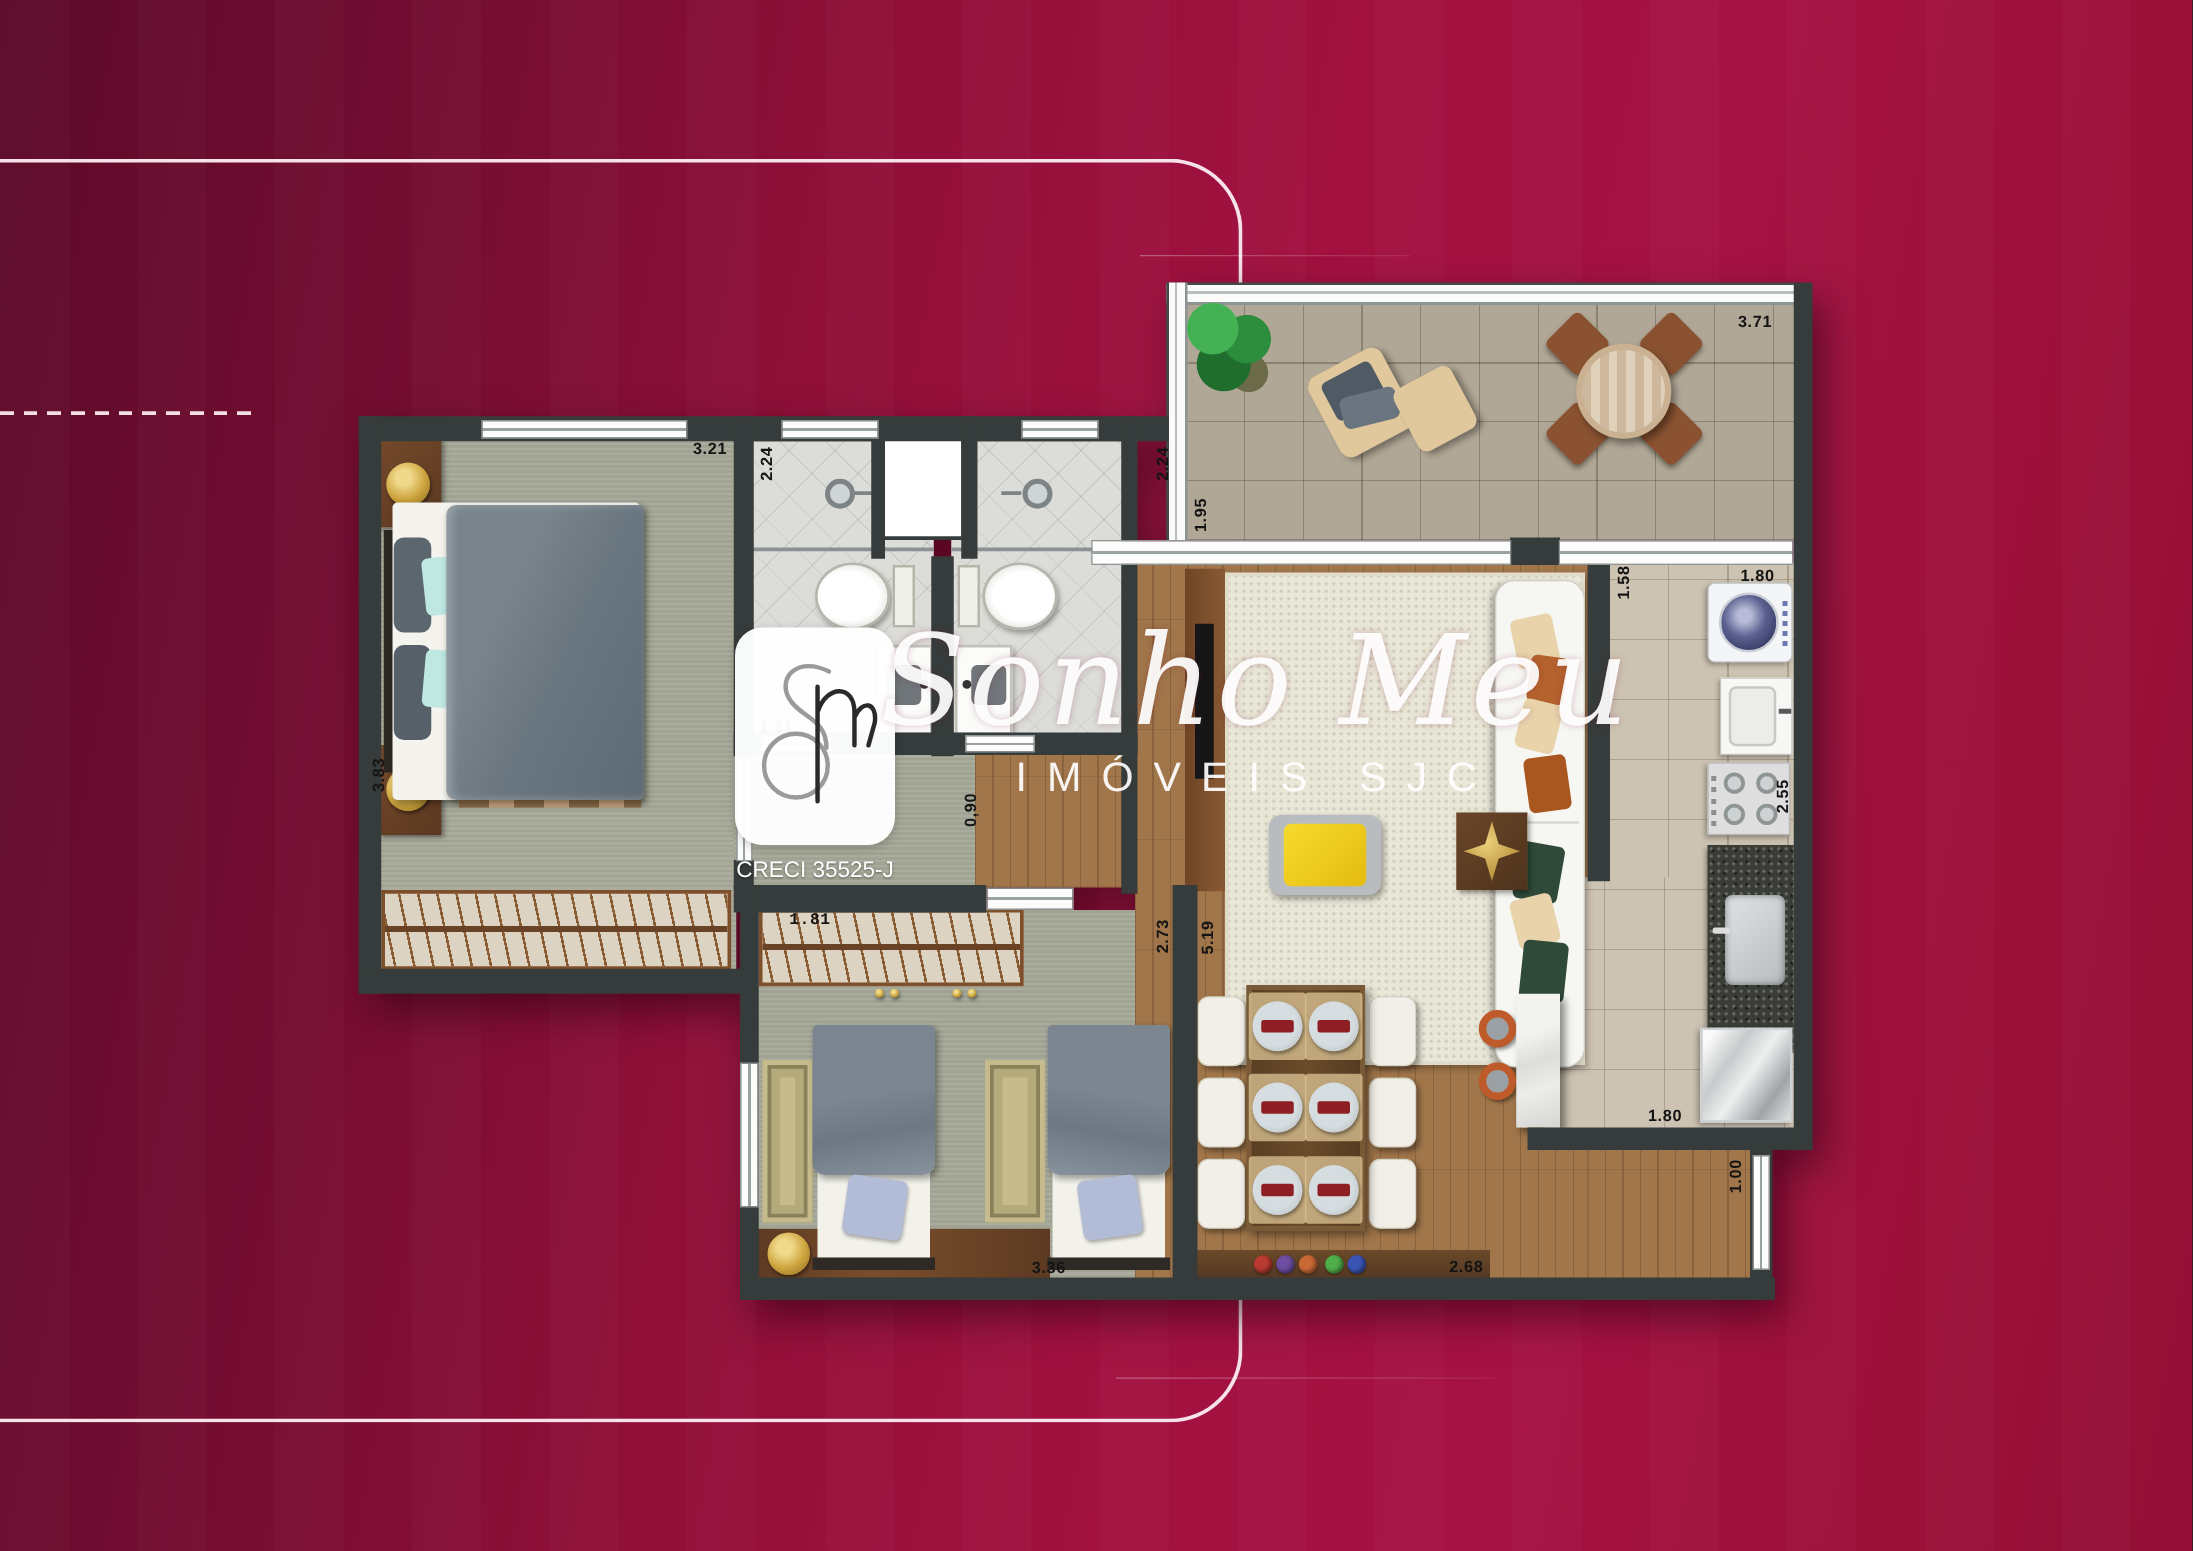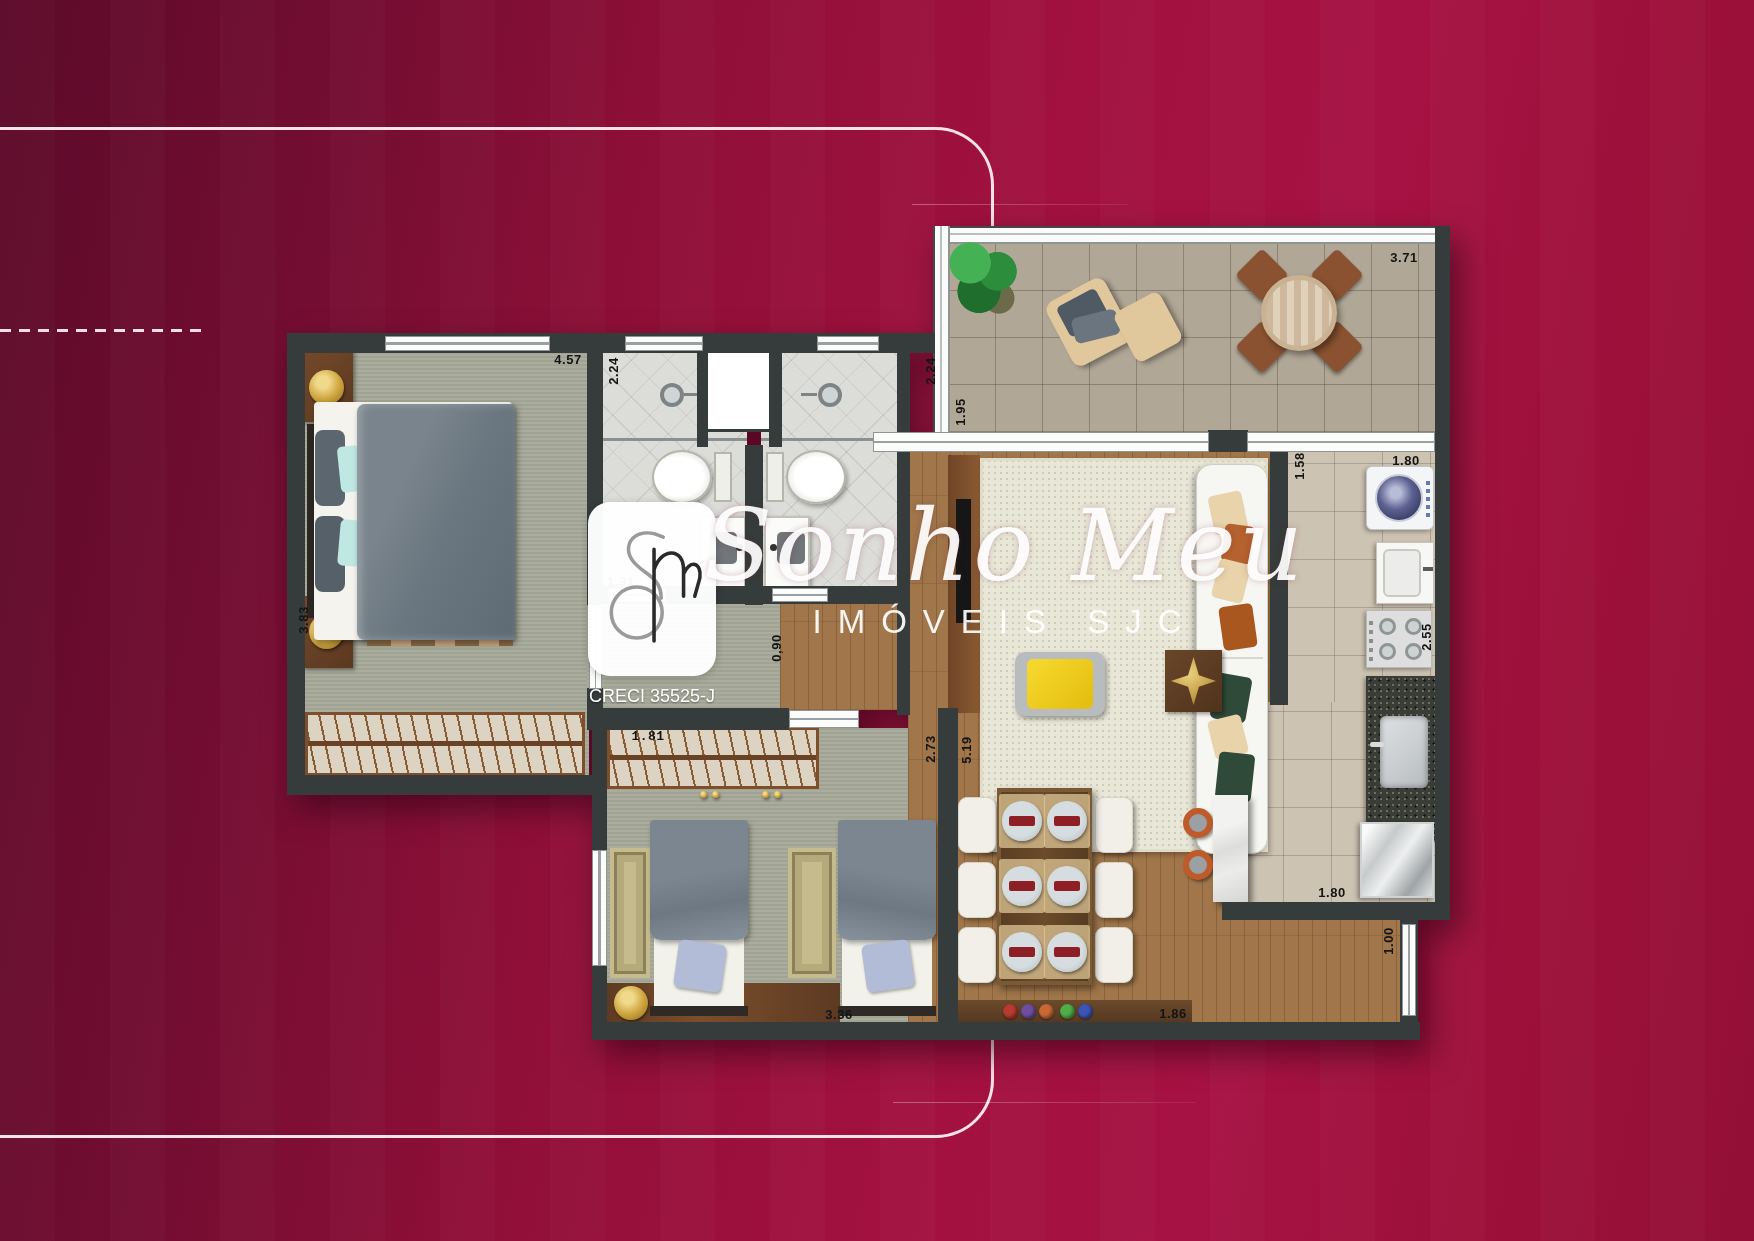--- a/index.html
+++ b/index.html
@@ -277,36 +277,36 @@
     <div class="win winh" style="left:817px;top:336px;width:62px;height:15px;"></div>
     <div class="win winv" style="left:592px;top:850px;width:15px;height:116px;"></div>
     <div class="win winh" style="left:873px;top:432px;width:336px;height:20px;"></div>
     <div class="win winh" style="left:1247px;top:432px;width:188px;height:20px;"></div>
     <div class="win winh" style="left:608px;top:588px;width:58px;height:14px;"></div>
     <div class="win winh" style="left:772px;top:588px;width:56px;height:14px;"></div>
     <div class="win winv" style="left:589px;top:607px;width:13px;height:82px;"></div>
     <div class="win winh" style="left:789px;top:710px;width:70px;height:18px;"></div>
     <div class="win winv" style="left:1402px;top:924px;width:14px;height:92px;"></div>
 
-    <div class="dim" style="left:568px;top:359px;">4.57</div>
+    <div class="dim" style="left:568px;top:359px;">3.21</div>
     <div class="dim v" style="left:613px;top:371px;">2.24</div>
     <div class="dim v" style="left:930px;top:371px;">2.24</div>
     <div class="dim" style="left:1404px;top:257px;">3.71</div>
     <div class="dim v" style="left:960px;top:412px;">1.95</div>
     <div class="dim v" style="left:1299px;top:466px;">1.58</div>
     <div class="dim" style="left:1406px;top:460px;">1.80</div>
     <div class="dim v" style="left:1426px;top:637px;">2.55</div>
     <div class="dim" style="left:621px;top:581px;">1.31</div>
     <div class="dim v" style="left:776px;top:648px;">0,90</div>
     <div class="dim" style="left:648px;top:736px;font-family:Liberation Mono, monospace;">1.81</div>
     <div class="dim v" style="left:303px;top:620px;">3.83</div>
     <div class="dim v" style="left:930px;top:749px;">2.73</div>
     <div class="dim v" style="left:966px;top:750px;">5.19</div>
     <div class="dim" style="left:839px;top:1014px;">3.36</div>
-    <div class="dim" style="left:1173px;top:1013px;">1.86</div>
+    <div class="dim" style="left:1173px;top:1013px;">2.68</div>
     <div class="dim" style="left:1332px;top:892px;">1.80</div>
     <div class="dim v" style="left:1388px;top:941px;">1.00</div>
   </div>
 
   <div id="logobox">
     <svg viewBox="0 0 110 130" style="position:absolute;left:8px;top:6px;width:112px;height:150px;">
       <path d="M66 20 C42 8 26 24 34 40 C42 56 64 56 64 80" fill="none" stroke="#9a9a9a" stroke-width="3.5" stroke-linecap="round"></path>
       <circle cx="40" cy="94" r="25" fill="none" stroke="#9a9a9a" stroke-width="3.5"></circle>
       <path d="M57 122 V32 M57 52 C64 30 86 30 86 52 V78 M86 56 C92 42 104 44 102 60 L97 78" fill="none" stroke="#2a2a2a" stroke-width="3.5" stroke-linecap="round"></path>
     </svg>

